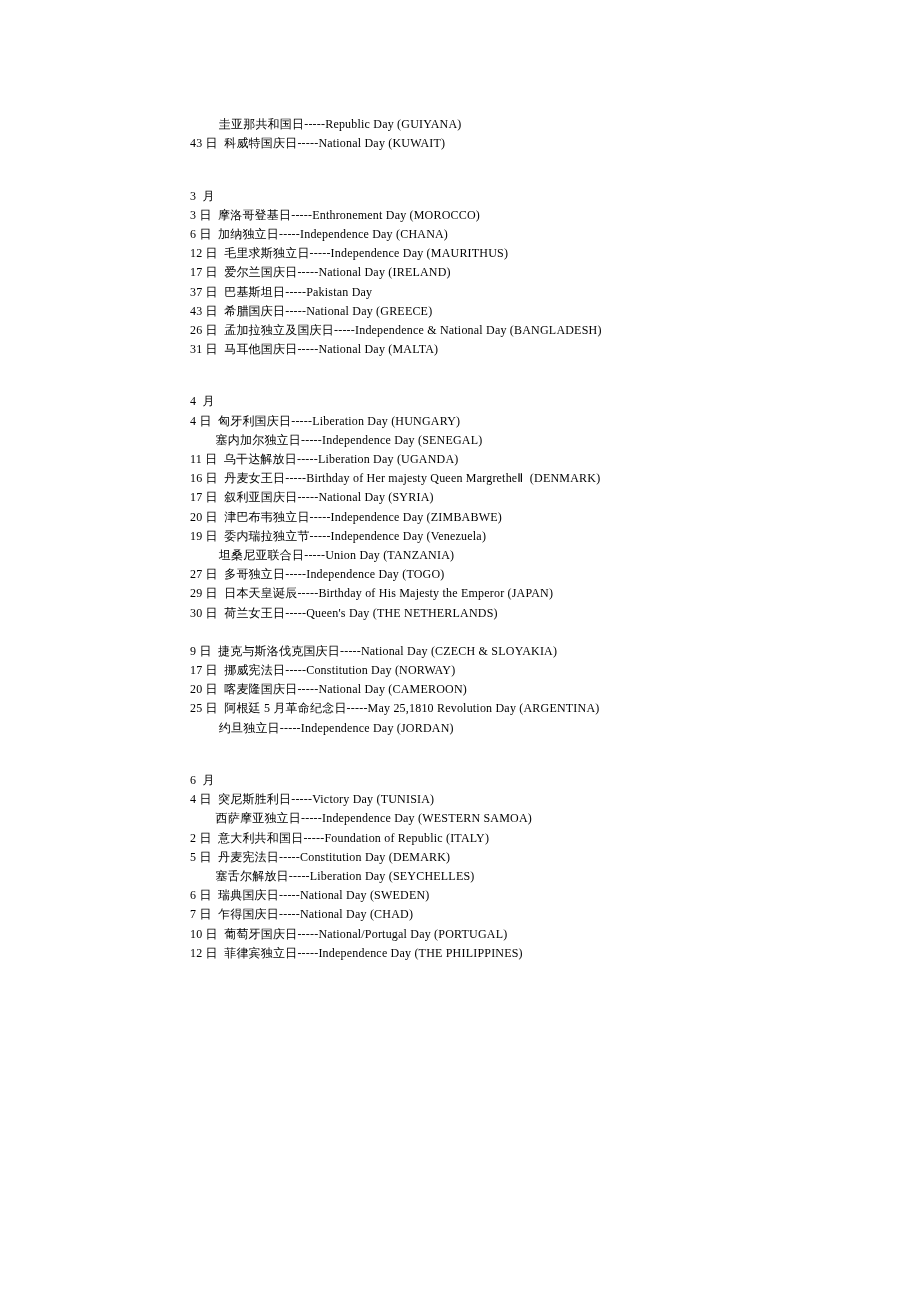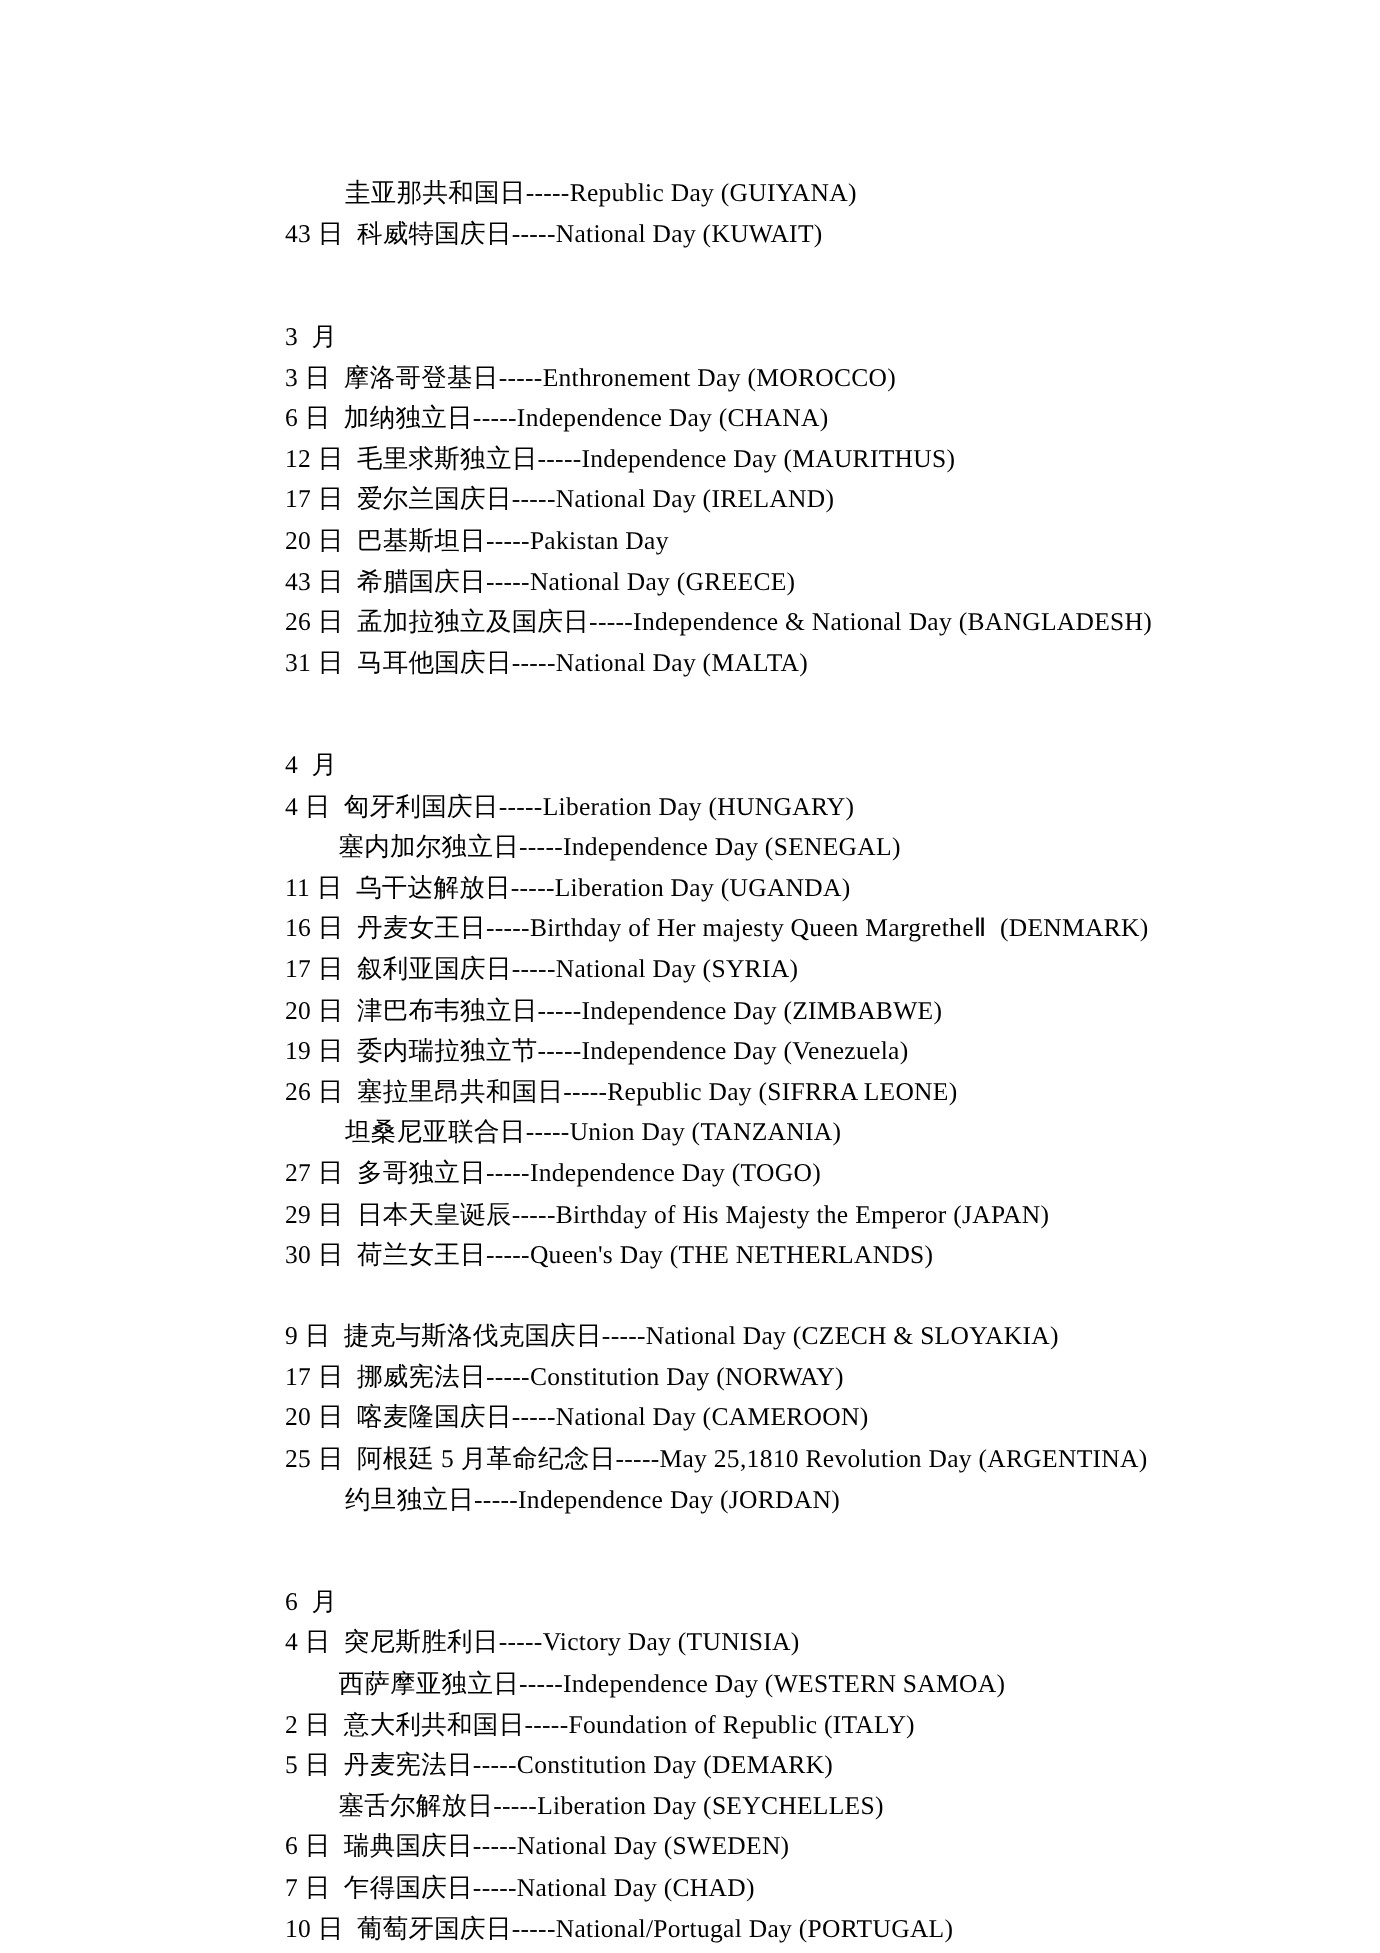--- a/index.html
+++ b/index.html
@@ -12,21 +12,21 @@
     line-height: 1.6;
   }
   .page {
     width: 920px;
     min-height: 1302px;
     box-sizing: border-box;
     padding: 115px 190px 60px 190px;
   }
   .line {
     white-space: pre;
-    font-size: 17px;
+    font-size: 12px;
     letter-spacing: 0.2px;
   }
   .month-header {
     margin-top: 14px;
   }
   .first {
     margin-top: 0;
   }
 </style>
 </head>
@@ -35,34 +35,33 @@
 <div class="page">
   <div id="content">
       <div class="line first">         圭亚那共和国日-----Republic Day (GUIYANA)</div>
       <div class="line">43 日  科威特国庆日-----National Day (KUWAIT)</div>
       <div class="line"> </div>
       <div class="line month-header">3  月</div>
       <div class="line">3 日  摩洛哥登基日-----Enthronement Day (MOROCCO)</div>
       <div class="line">6 日  加纳独立日-----Independence Day (CHANA)</div>
       <div class="line">12 日  毛里求斯独立日-----Independence Day (MAURITHUS)</div>
       <div class="line">17 日  爱尔兰国庆日-----National Day (IRELAND)</div>
-      <div class="line">20 日  巴基斯坦日-----Pakistan Day</div>
+      <div class="line">37 日  巴基斯坦日-----Pakistan Day</div>
       <div class="line">43 日  希腊国庆日-----National Day (GREECE)</div>
       <div class="line">26 日  孟加拉独立及国庆日-----Independence &amp; National Day (BANGLADESH)</div>
       <div class="line">31 日  马耳他国庆日-----National Day (MALTA)</div>
       <div class="line"> </div>
       <div class="line month-header">4  月</div>
       <div class="line">4 日  匈牙利国庆日-----Liberation Day (HUNGARY)</div>
       <div class="line">        塞内加尔独立日-----Independence Day (SENEGAL)</div>
       <div class="line">11 日  乌干达解放日-----Liberation Day (UGANDA)</div>
       <div class="line">16 日  丹麦女王日-----Birthday of Her majesty Queen MargretheⅡ  (DENMARK)</div>
       <div class="line">17 日  叙利亚国庆日-----National Day (SYRIA)</div>
       <div class="line">20 日  津巴布韦独立日-----Independence Day (ZIMBABWE)</div>
       <div class="line">19 日  委内瑞拉独立节-----Independence Day (Venezuela)</div>
-      <div class="line">26 日  塞拉里昂共和国日-----Republic Day (SIFRRA LEONE)</div>
       <div class="line">         坦桑尼亚联合日-----Union Day (TANZANIA)</div>
       <div class="line">27 日  多哥独立日-----Independence Day (TOGO)</div>
       <div class="line">29 日  日本天皇诞辰-----Birthday of His Majesty the Emperor (JAPAN)</div>
       <div class="line">30 日  荷兰女王日-----Queen's Day (THE NETHERLANDS)</div>
       <div class="line"> </div>
       <div class="line">9 日  捷克与斯洛伐克国庆日-----National Day (CZECH &amp; SLOYAKIA)</div>
       <div class="line">17 日  挪威宪法日-----Constitution Day (NORWAY)</div>
       <div class="line">20 日  喀麦隆国庆日-----National Day (CAMEROON)</div>
       <div class="line">25 日  阿根廷 5 月革命纪念日-----May 25,1810 Revolution Day (ARGENTINA)</div>
       <div class="line">         约旦独立日-----Independence Day (JORDAN)</div>

